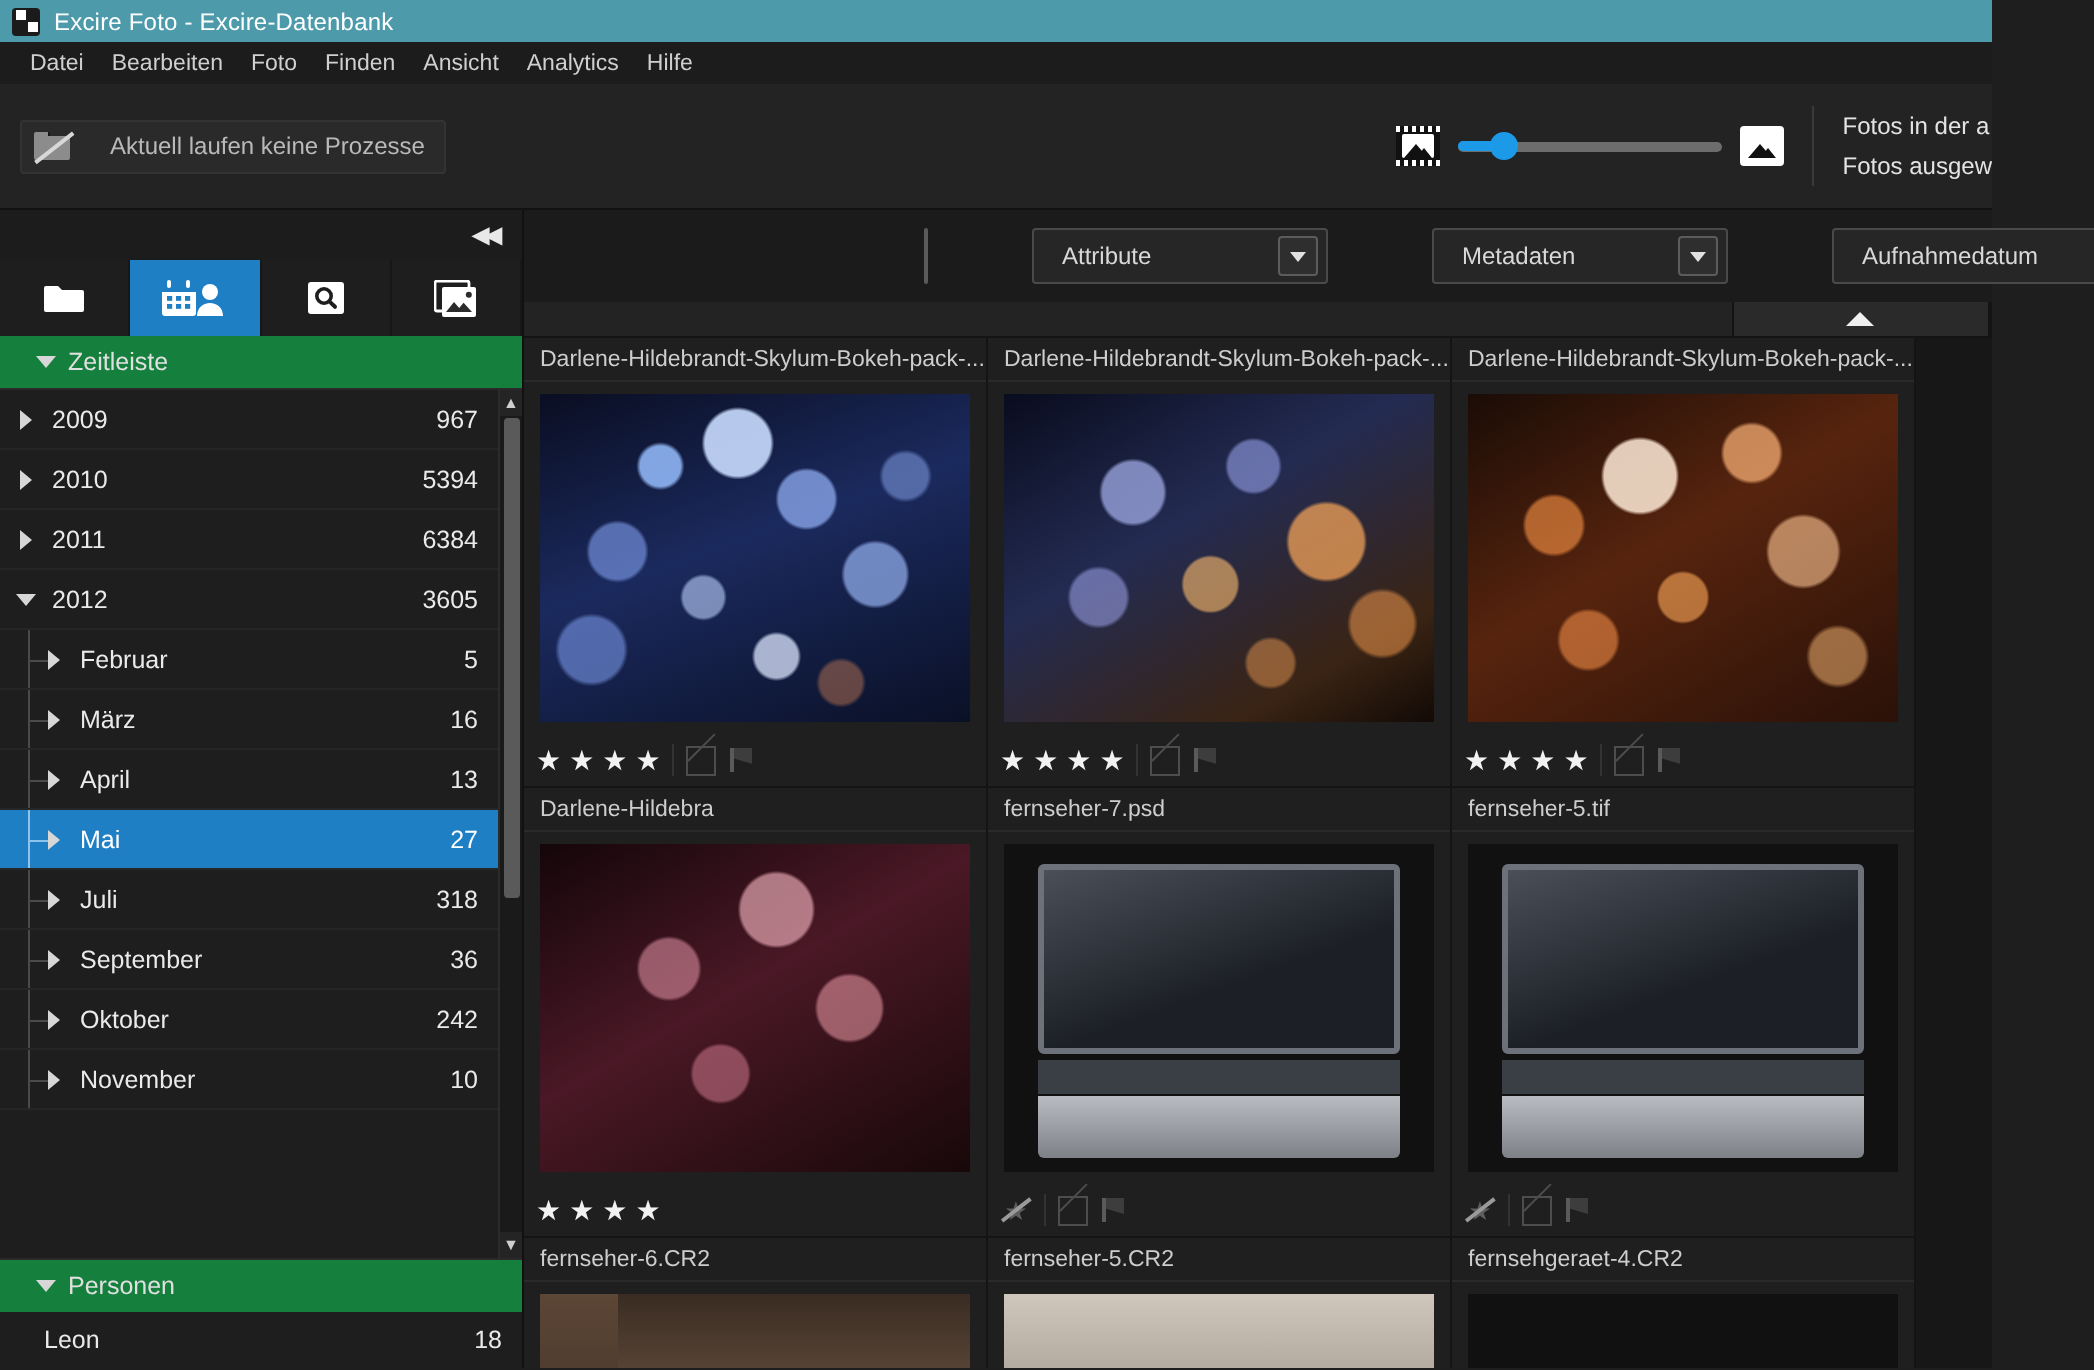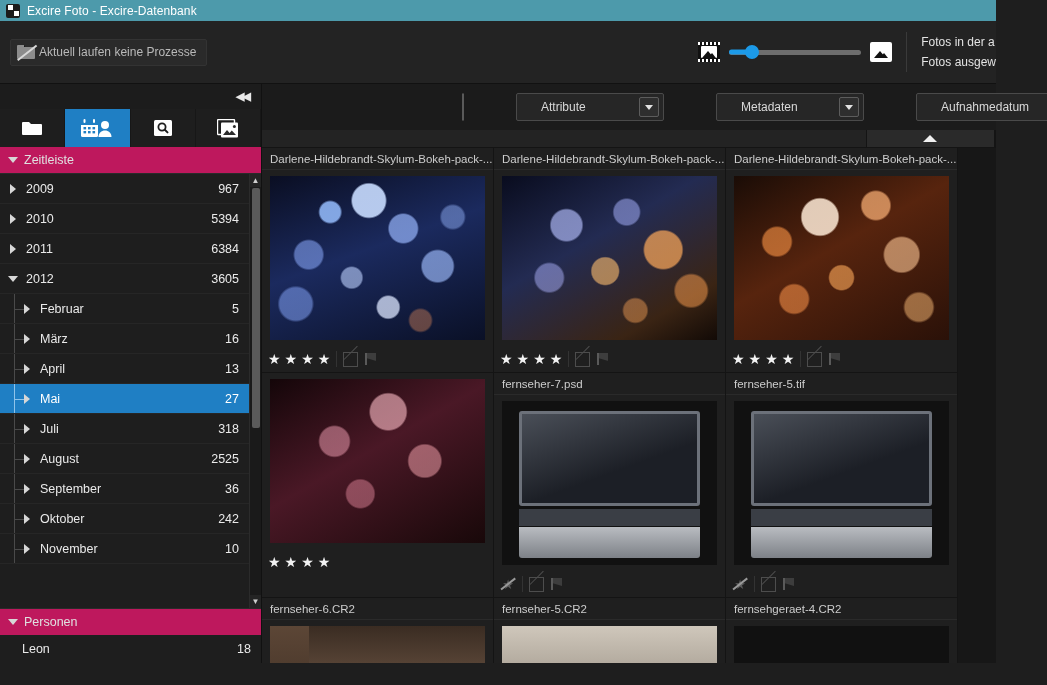--- a/index.html
+++ b/index.html
@@ -39,21 +39,21 @@
   }
   .menu-item { padding: 2px 7px; cursor: default; white-space: nowrap; }
 
   
   .toolbar {
     height: 63px; background: #232323;
     border-bottom: 1px solid #111;
     display: flex; align-items: center; position: relative;
   }
   .proc-chip {
-    display: flex; align-items: center; gap: 4px;
+    display: flex; align-items: center; gap: 20px;
     margin-left: 10px; padding: 5px 10px 5px 6px;
     background: #2a2a2a; border: 1px solid #333; border-radius: 2px;
     font-size: 12px; color: #b9b9b9;
   }
   .icon-proc {
     width: 18px; height: 15px; position: relative; flex: 0 0 auto;
   }
   .icon-proc .body {
     position: absolute; inset: 2px 0 1px 0; background: #8c8c8c;
     border-radius: 1px;
@@ -143,22 +143,22 @@
   .tabs { display: flex; height: 38px; background: #1e1e1e; }
   .tab {
     flex: 1; display: flex; align-items: center; justify-content: center;
     border-right: 1px solid #171717; cursor: default;
   }
   .tab.active { background: #1f7fc4; }
   .tab svg { display: block; }
 
   .section-head {
     display: flex; align-items: center; gap: 6px;
-    height: 26px; padding-left: 8px; font-size: 12.5px; color: #e0e0e0;
-    background: #be185d;
+    height: 26px; padding-left: 18px; font-size: 12.5px; color: #e0e0e0;
+    background: #15803d;
   }
   .caret-d { width: 0; height: 0; border-left: 5px solid transparent; border-right: 5px solid transparent; border-top: 6px solid #d7d7d7; }
   .caret-r { width: 0; height: 0; border-top: 5px solid transparent; border-bottom: 5px solid transparent; border-left: 6px solid #d7d7d7; }
 
   .tree {
     flex: 1; overflow: hidden; position: relative;
     border-top: 1px solid #2a2a2a;
   }
   .tree-scroll { position: absolute; inset: 0 12px 0 0; overflow: hidden; }
   .tree-row {
@@ -242,21 +242,21 @@
   }
   .tgl .clap::before {
     content: ""; position: absolute; left: 0; right: 0; top: 0; height: 6px;
     background: repeating-linear-gradient(115deg,#ffffff 0 3px,#2b2b2b 3px 6px);
   }
   .fb-sep { width: 1px; height: 30px; background: #3a3a3a; margin: 0 10px; }
   .dropdown {
     height: 28px; min-width: 148px; background: #262626;
     border: 1px solid #4a4a4a; border-radius: 2px;
     display: flex; align-items: center; justify-content: space-between;
-    padding: 0 4px 0 24px; font-size: 12px; color: #d8d8d8; cursor: default;
+    padding: 0 4px 0 14px; font-size: 12px; color: #d8d8d8; cursor: default;
   }
   .dd-arrow {
     width: 20px; height: 20px; border: 1px solid #5c5c5c; border-radius: 2px;
     display: flex; align-items: center; justify-content: center; background: #2e2e2e;
   }
   .dd-arrow i {
     width: 0; height: 0; border-left: 4px solid transparent; border-right: 4px solid transparent;
     border-top: 5px solid #e2e2e2; display: block;
   }
 
@@ -329,20 +329,29 @@
 </head>
 <body>
 
 <div id="app">
 
   <div class="titlebar">
     <div class="app-icon"></div>
     <div class="title-text">Excire Foto - Excire-Datenbank</div>
   </div>
 
+  <div class="menubar">
+    <div class="menu-item">Datei</div>
+    <div class="menu-item">Bearbeiten</div>
+    <div class="menu-item">Foto</div>
+    <div class="menu-item">Finden</div>
+    <div class="menu-item">Ansicht</div>
+    <div class="menu-item">Analytics</div>
+    <div class="menu-item">Hilfe</div>
+  </div>
 
   <div class="toolbar">
     <div class="proc-chip">
       <div class="icon-proc">
         <div class="tab"></div>
           <div class="body"></div>
           <div class="slash"></div>
       </div>
       <span>Aktuell laufen keine Prozesse</span>
     </div>
@@ -488,27 +497,20 @@
             <div class="tw">
                 <div class="caret-r"></div>
               </div>
             <div class="lbl">Juli</div>
             <div class="cnt">318</div>
           </div>
           <div class="tree-row child">
             <div class="tw">
                 <div class="caret-r"></div>
               </div>
-            <div class="lbl">August</div>
-            <div class="cnt">2525</div>
-          </div>
-          <div class="tree-row child">
-            <div class="tw">
-                <div class="caret-r"></div>
-              </div>
             <div class="lbl">September</div>
             <div class="cnt">36</div>
           </div>
           <div class="tree-row child">
             <div class="tw">
                 <div class="caret-r"></div>
               </div>
             <div class="lbl">Oktober</div>
             <div class="cnt">242</div>
           </div>
@@ -661,20 +663,21 @@
                 <span class="star">★</span>
                 <span class="star">★</span>
               </div>
               <div class="foot-sep"></div>
               <div class="mini-icon"></div>
               <div class="flag-icon"></div>
             </div>
           </div>
 
           <div class="cell">
+            <div class="cell-name">Darlene-Hildebra</div>
             <div class="cell-img" style="background:
               radial-gradient(circle at 55% 20%, rgba(255,190,200,.6) 0 10%, transparent 11%),
               radial-gradient(circle at 30% 38%, rgba(230,150,170,.55) 0 8%, transparent 9%),
               radial-gradient(circle at 72% 50%, rgba(255,170,180,.5) 0 9%, transparent 10%),
               radial-gradient(circle at 42% 70%, rgba(220,130,150,.5) 0 8%, transparent 9%),
               linear-gradient(150deg,#140609 0%,#4a1826 45%,#180809 100%)"></div>
             <div class="cell-foot">
               <div class="stars">
                 <span class="star">★</span>
                 <span class="star">★</span>

